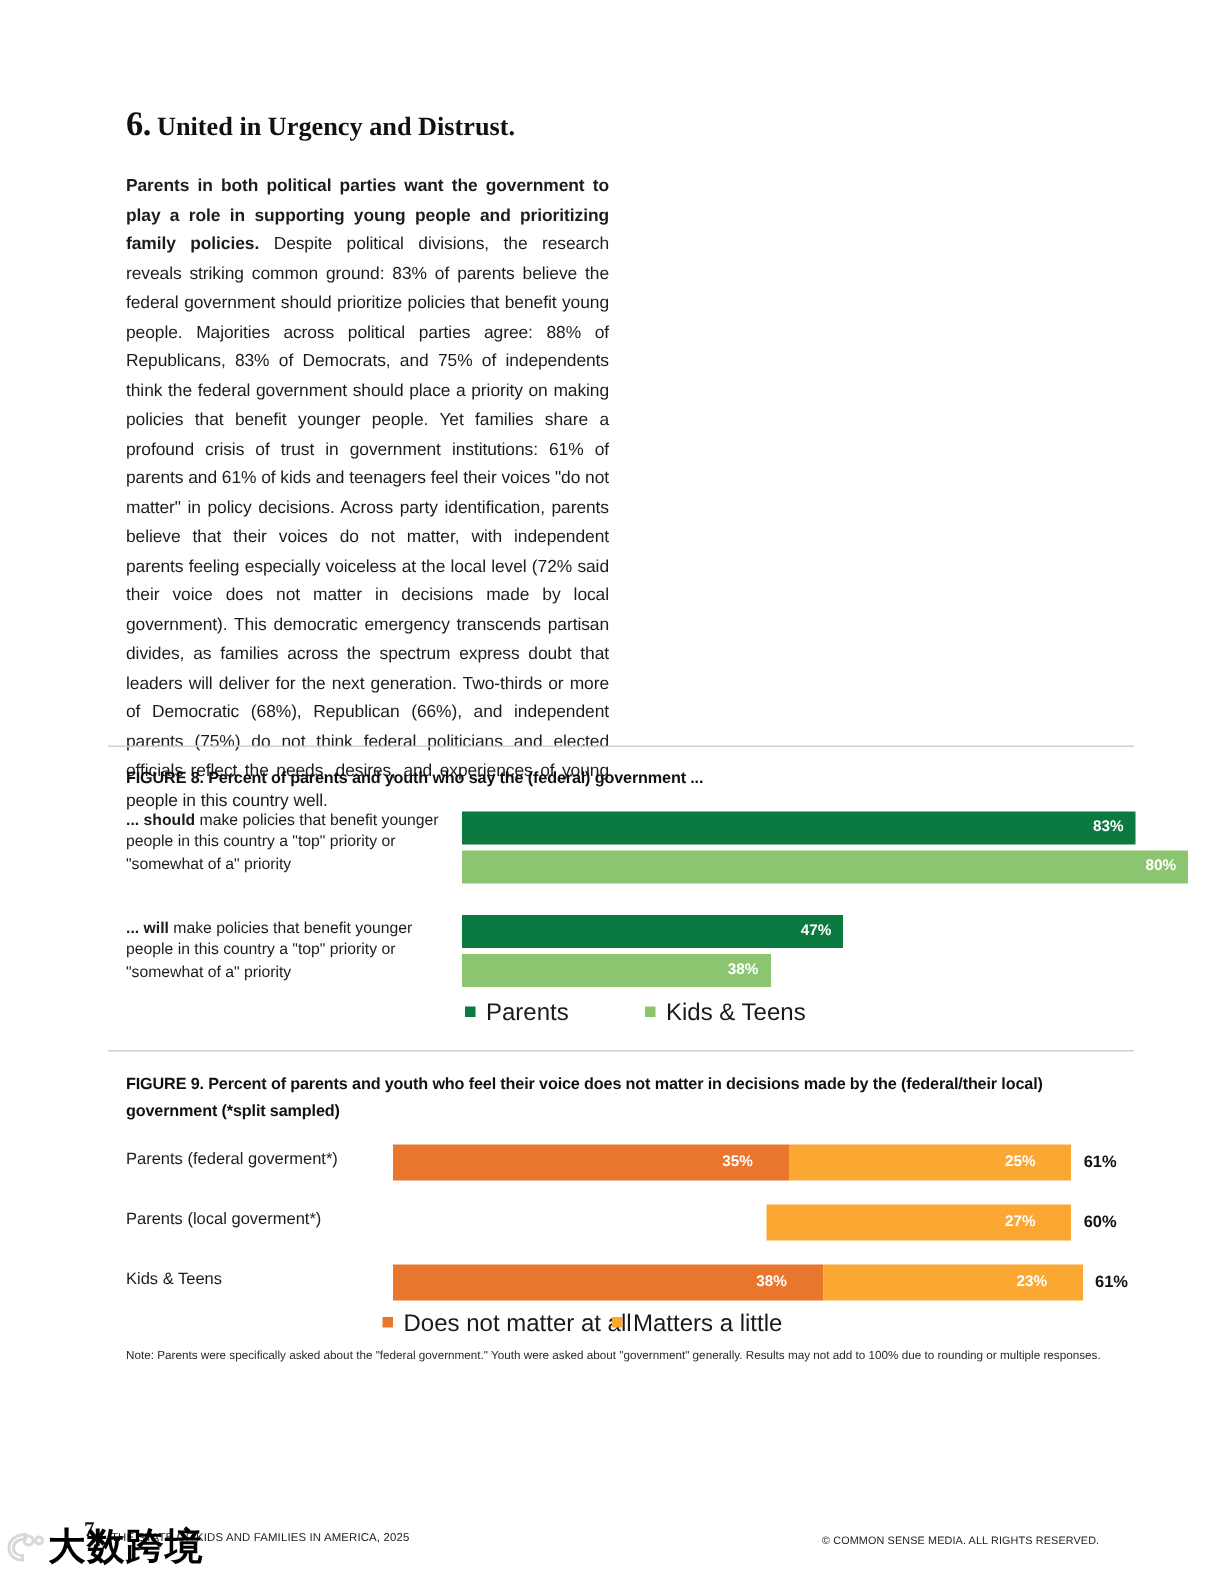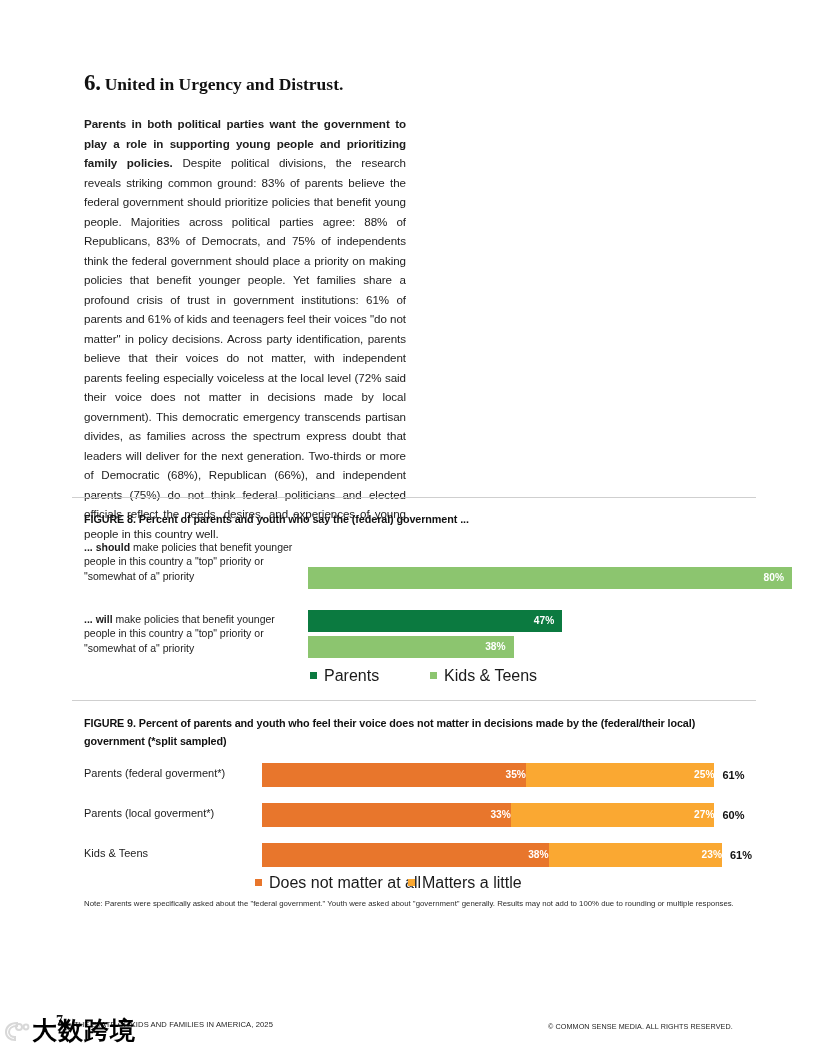--- a/index.html
+++ b/index.html
@@ -122,21 +122,21 @@
     font-size: 11px;
     color: #1c1c1c;
     white-space: nowrap;
   }
   .f9-seg {
     position: absolute;
     height: 24px;
   }
   .f9-segval {
     position: absolute;
-    right: 0;
+    right: 24px;
     top: 0;
     height: 16px;
     line-height: 24px;
     font-size: 10.2px;
     font-weight: bold;
     color: #ffffff;
   }
   .f9-total {
     position: absolute;
     font-size: 11px;
@@ -220,20 +220,23 @@
   <div class="rule rule-fig8"></div>
   <div class="fig-title fig8-title">FIGURE 8. Percent of parents and youth who say the (federal) government ...</div>
 
   <div class="f8-label f8-label-1">
     <b>... should</b><span> make policies that benefit younger people in this country a "top" priority or "somewhat of a" priority</span>
   </div>
   <div class="f8-label f8-label-2">
     <b>... will</b><span> make policies that benefit younger people in this country a "top" priority or "somewhat of a" priority</span>
   </div>
 
+  <div class="f8-bar" id="f8-bar-0" style="left: 308px; top: 541px; width: 449px; background: rgb(11, 122, 64);">
+    <span class="f8-barval">83%</span>
+  </div>
   <div class="f8-bar" id="f8-bar-1" style="left: 308px; top: 567px; width: 484px; background: rgb(140, 197, 111);">
     <span class="f8-barval">80%</span>
   </div>
   <div class="f8-bar" id="f8-bar-2" style="left: 308px; top: 610px; width: 254.253px; background: rgb(11, 122, 64);">
     <span class="f8-barval">47%</span>
   </div>
   <div class="f8-bar" id="f8-bar-3" style="left: 308px; top: 636px; width: 205.566px; background: rgb(140, 197, 111);">
     <span class="f8-barval">38%</span>
   </div>
 
@@ -252,23 +255,20 @@
   <div class="f9-row-label" id="f9-lab-2" style="top: 847px;">Kids &amp; Teens</div>
 
   <div class="f9-seg" id="f9-seg-0-0" style="left: 262px; top: 763px; width: 263.934px; background: rgb(232, 118, 44);">
     <span class="f9-segval">35%</span>
   </div>
   <div class="f9-seg" id="f9-seg-0-1" style="left: 525.934px; top: 763px; width: 188.525px; background: rgb(250, 168, 50);">
     <span class="f9-segval">25%</span>
   </div>
   <div class="f9-total" id="f9-tot-0" style="left: 722.459px; top: 769px;">61%</div>
 
-  <div class="f9-seg" id="f9-seg-1-0" style="left: 262px; top: 803px; width: 248.852px; background: rgb(232, 118, 44);">
-    <span class="f9-segval">33%</span>
-  </div>
   <div class="f9-seg" id="f9-seg-1-1" style="left: 510.852px; top: 803px; width: 203.607px; background: rgb(250, 168, 50);">
     <span class="f9-segval">27%</span>
   </div>
   <div class="f9-total" id="f9-tot-1" style="left: 722.459px; top: 809px;">60%</div>
 
   <div class="f9-seg" id="f9-seg-2-0" style="left: 262px; top: 843px; width: 286.557px; background: rgb(232, 118, 44);">
     <span class="f9-segval">38%</span>
   </div>
   <div class="f9-seg" id="f9-seg-2-1" style="left: 548.557px; top: 843px; width: 173.443px; background: rgb(250, 168, 50);">
     <span class="f9-segval">23%</span>

